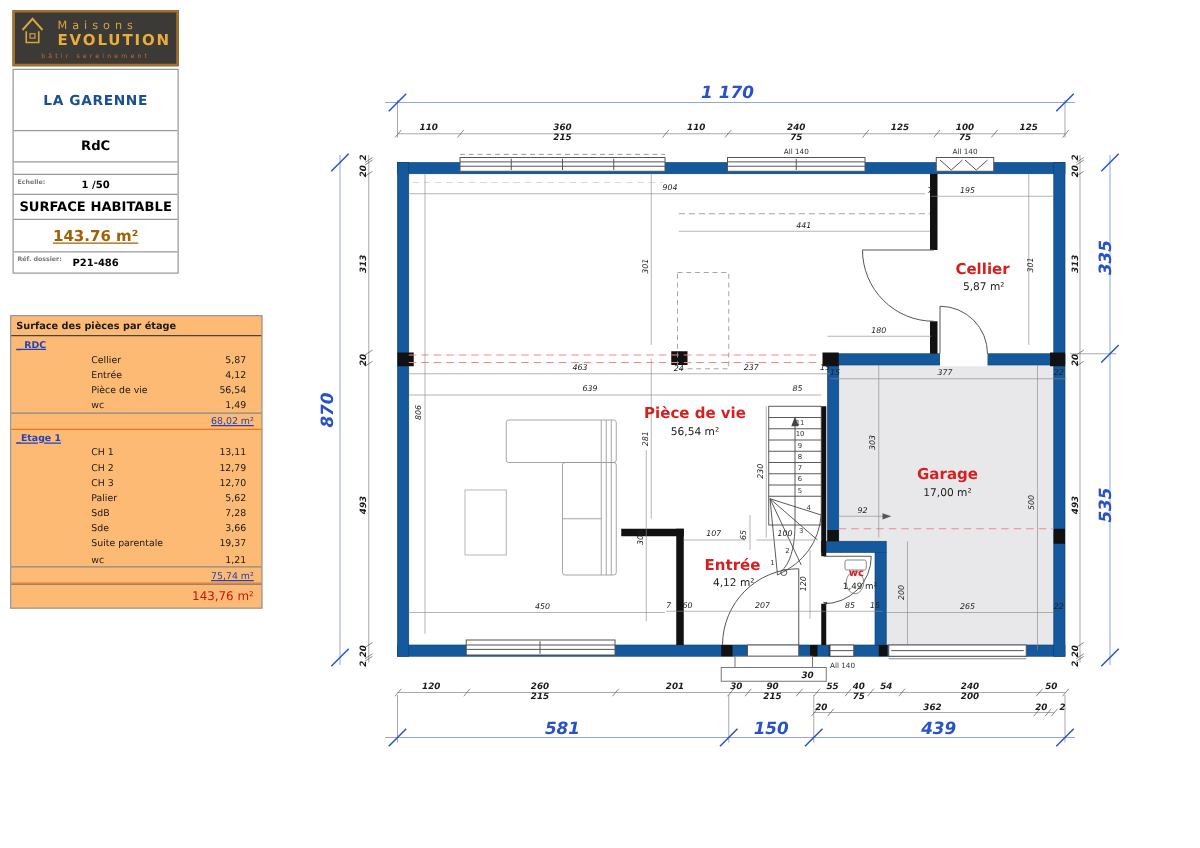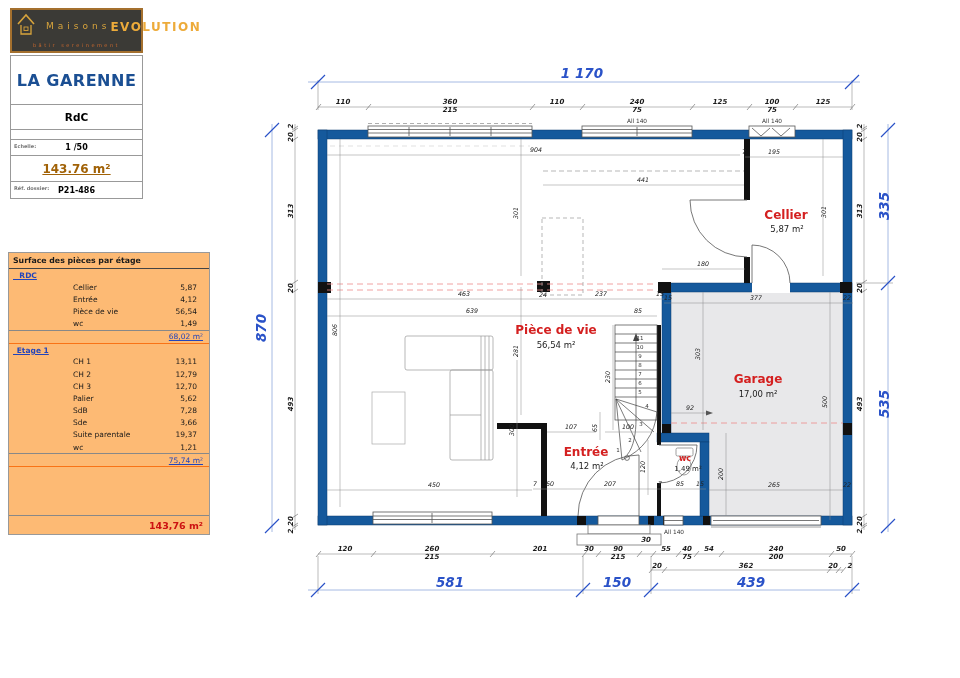--- a/index.html
+++ b/index.html
@@ -2,48 +2,48 @@
 <html><head>
 <meta charset="utf-8">
 <style>
   html,body{margin:0;padding:0;background:#fff;}
   .page{position:relative;width:960px;height:678px;background:#ffffff;overflow:hidden;
         font-family:"DejaVu Sans","Liberation Sans",sans-serif;}
   
   .logo{position:absolute;left:10px;top:8px;width:133px;height:45px;background:#3b3a36;
         border:2px solid #a4702e;box-sizing:border-box;display:flex;flex-direction:column;}
   .logo-top{display:flex;align-items:center;flex:1;padding:2px 4px 0 4px;}
-  .logo-text{display:flex;flex-direction:row;margin-left:4px;}
+  .logo-text{display:flex;flex-direction:column;margin-left:4px;}
   .logo-line1{color:#d8a43c;font-size:9px;letter-spacing:4px;line-height:10px;}
   .logo-line2{color:#edab3a;font-size:12px;font-weight:bold;letter-spacing:1.5px;line-height:12px;}
   .logo-tag{color:#c9682e;font-size:5px;letter-spacing:2.5px;text-align:center;padding-bottom:3px;}
   
   .tblock{position:absolute;left:10px;top:55px;width:133px;background:#fff;border:1px solid #999;
           box-sizing:border-box;}
   .trow{border-bottom:1px solid #999;display:flex;align-items:center;justify-content:center;
         position:relative;box-sizing:border-box;}
-  .r-project{height:49px;color:#1b4f93;font-weight:bold;font-size:16px;letter-spacing:.5px;}
+  .r-project{height:49px;color:#1b4f93;font-weight:bold;font-size:11px;letter-spacing:.5px;}
   .r-level{height:25px;font-weight:bold;font-size:10.5px;}
   .r-empty{height:10px;}
   .r-small{height:16px;font-size:8px;font-weight:bold;}
   .r-surflab{height:20px;font-weight:bold;font-size:10.5px;}
   .r-surfval{height:26px;color:#a16207;font-weight:bold;font-size:12px;text-decoration:underline;}
   .tiny-lab{position:absolute;left:3px;top:3px;font-size:5px;color:#777;}
   
   .rtable{position:absolute;left:8px;top:252px;width:202px;border:1px solid #999;background:#fdba74;
           box-sizing:border-box;font-size:7.5px;color:#1a1a1a;}
   .rt-title{font-weight:bold;font-size:7.8px;padding:3px 4px;border-bottom:1.5px solid #444;}
   .rt-head{display:grid;grid-template-columns:60px 1fr 52px;padding:2px 4px;font-weight:bold;
            border-bottom:1.5px solid #444;}
   .rt-row{display:grid;grid-template-columns:60px 1fr 52px;padding:1.6px 4px;}
   .rt-level{color:#2244bb;font-weight:bold;text-decoration:underline;padding:2px 4px 1px 4px;}
   .rt-sub{border-top:1px solid #888;text-align:right;color:#2244bb;text-decoration:underline;
           padding:1.5px 6px;border-bottom:1px solid #f97316;}
-  .rt-total{border-top:1px solid #888;text-align:right;color:#cc1212;font-weight:bold;font-size:9.5px;
-            padding:4px 6px 3px 6px;margin-top:48px;}
+  .rt-total{border-top:1px solid #888;text-align:right;color:#cc1212;font-weight:normal;font-size:9.5px;
+            padding:4px 6px 3px 6px;}
   .rt-right{text-align:right;padding-right:8px;}
   
   svg text{text-anchor:middle;}
   .dim{font-family:"DejaVu Sans",sans-serif;font-size:7px;font-style:italic;font-weight:bold;fill:#1a1a1a;}
   .dimi{font-family:"DejaVu Sans",sans-serif;font-size:6.3px;font-style:italic;fill:#222;}
   .dimbig{font-family:"DejaVu Sans",sans-serif;font-size:13.5px;font-style:italic;font-weight:bold;fill:#2a52c8;}
   .room{font-family:"DejaVu Sans",sans-serif;font-size:12px;font-weight:bold;fill:#d42020;}
   .area{font-family:"DejaVu Sans",sans-serif;font-size:8.5px;fill:#222;}
   .roomsm{font-family:"DejaVu Sans",sans-serif;font-size:8px;font-weight:bold;fill:#d42020;}
   .areasm{font-family:"DejaVu Sans",sans-serif;font-size:7px;fill:#222;}
@@ -73,20 +73,21 @@
   </div>
 
   <div class="tblock">
     <div class="trow r-project">LA GARENNE</div>
     <div class="trow r-level">RdC</div>
     <div class="trow r-empty"></div>
     <div class="trow r-small">
       <span class="tiny-lab">Echelle:</span>
       <span>1 /50</span>
     </div>
+    <div class="trow r-surflab">SURFACE HABITABLE</div>
     <div class="trow r-surfval">143.76 m²</div>
     <div class="trow r-small" style="border-bottom:none;">
       <span class="tiny-lab">Réf. dossier:</span>
       <span>P21-486</span>
     </div>
   </div>
 
   <div class="rtable">
     <div class="rt-title">Surface des pièces par étage</div>
     <div class="rt-level">_ RDC</div>

